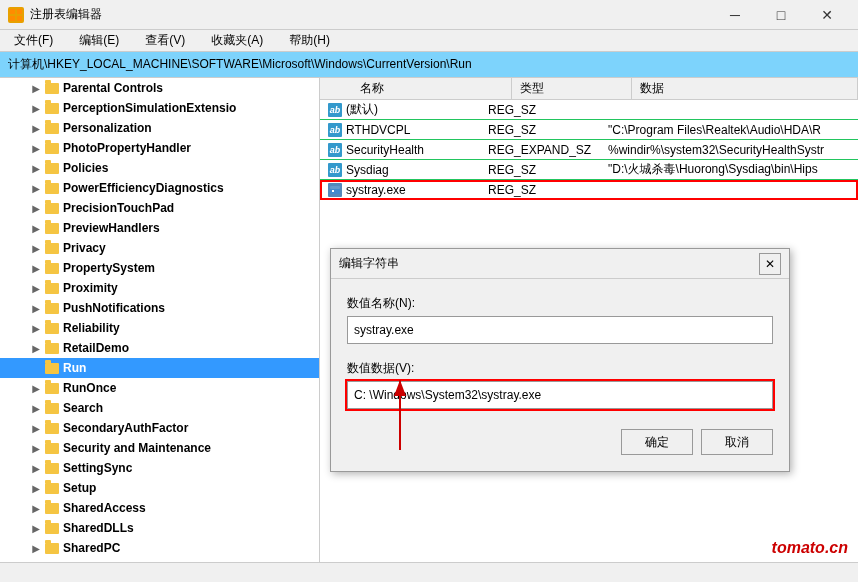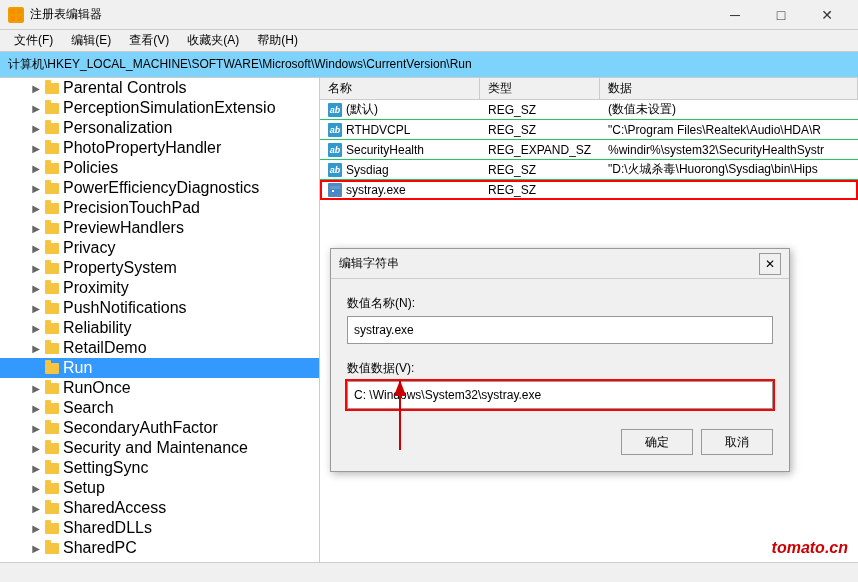--- a/index.html
+++ b/index.html
@@ -22,21 +22,21 @@
     .title-bar-btn { width: 46px; height: 30px; border: none; background: transparent; cursor: pointer; font-size: 14px; display: flex; align-items: center; justify-content: center; color: #333; }
 
     
     .menu-bar {
       background: #f0f0f0;
       height: 22px;
       display: flex;
       align-items: center;
       padding: 0 6px;
       border-bottom: 1px solid #ccc;
-      gap: 2px;
+      gap: 10px;
     }
     .menu-item { padding: 2px 8px; cursor: pointer; color: #000; }
 
     
     .address-bar {
       background: #7dd3fc;
       height: 26px;
       display: flex;
       align-items: center;
       padding: 0 8px;
@@ -69,39 +69,39 @@
       white-space: nowrap;
       height: 20px;
     }
     .tree-item.selected { background: #3399ff; color: white; }
     .tree-item.selected .folder-icon { color: white; }
 
     .tree-expand { width: 16px; height: 16px; display: flex; align-items: center; justify-content: center; color: #666; font-size: 10px; flex-shrink: 0; }
     .folder-icon { width: 16px; height: 16px; display: flex; align-items: center; justify-content: center; margin-right: 3px; flex-shrink: 0; }
     .folder-img { width: 14px; height: 11px; background: #f5c542; border-radius: 1px; position: relative; }
     .folder-img::before { content: ''; position: absolute; top: -3px; left: 0; width: 6px; height: 3px; background: #f5c542; border-radius: 1px 1px 0 0; }
-    .tree-label { font-size: 16px; }
+    .tree-label { font-size: 12px; font-weight: bold; }
 
     
     .right-pane {
       flex: 1;
       overflow: auto;
       background: white;
     }
 
     
     .table-header {
       display: flex;
       border-bottom: 1px solid #ccc;
       background: #f0f0f0;
       position: sticky;
       top: 0;
     }
     .th { padding: 2px 8px; border-right: 1px solid #ccc; font-weight: normal; color: #000; cursor: pointer; }
-    .th-name { width: 160px; }
+    .th-name { width: 160px; margin-left: 32px; }
     .th-type { width: 120px; }
     .th-data { flex: 1; }
 
     
     .table-row {
       display: flex;
       height: 20px;
       align-items: center;
       border-bottom: 1px solid #22c55e;
       cursor: pointer;
@@ -421,21 +421,20 @@
         <div class="th th-type">类型</div>
         <div class="th th-data">数据</div>
       </div>
 
       <div class="table-row">
         <div class="td td-name">
           <div class="reg-icon reg-icon-default" style="font-style:italic; font-size:9px; background:#3399cc;">ab</div>
           <span>(默认)</span>
         </div>
         <div class="td td-type">REG_SZ</div>
-        <div class="td td-data">(数值未设置)</div>
       </div>
 
       <div class="table-row">
         <div class="td td-name">
           <div class="reg-icon" style="font-style:italic; font-size:9px; background:#3399cc;">ab</div>
           <span>RTHDVCPL</span>
         </div>
         <div class="td td-type">REG_SZ</div>
         <div class="td td-data">"C:\Program Files\Realtek\Audio\HDA\R</div>
       </div>

